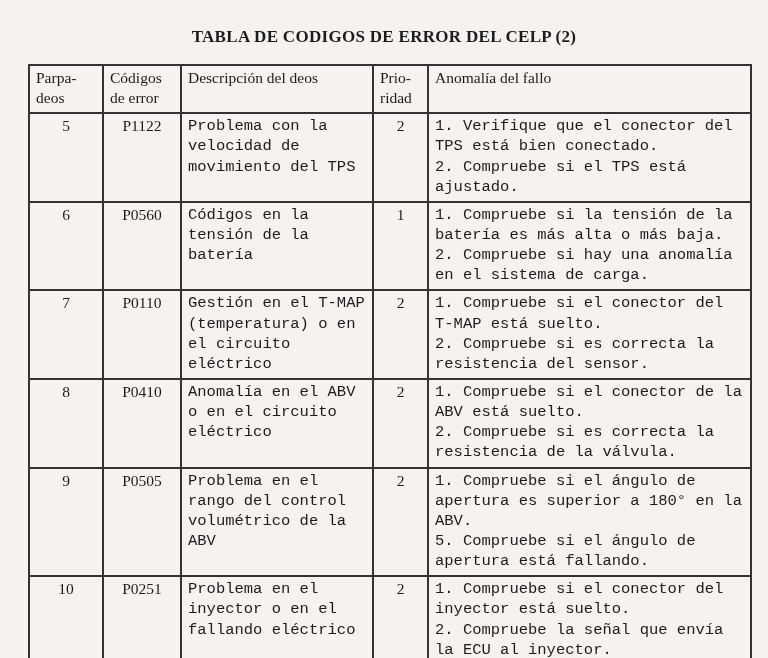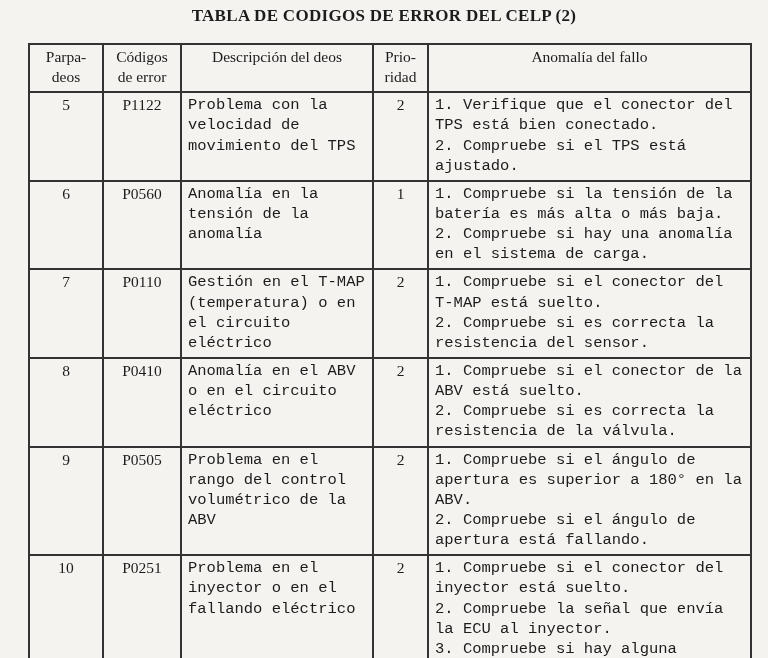--- a/index.html
+++ b/index.html
@@ -11,42 +11,42 @@
     height: 658px;
     background: #f4f3f0;
     color: #1c1c1c;
     font-family: "Liberation Serif", serif;
     overflow: hidden;
   }
   .page-title {
     text-align: center;
     font-weight: bold;
     font-size: 17px;
-    padding-top: 6px;
+    padding-top: 27px;
     letter-spacing: 0.3px;
   }
   table.error-table {
     border-collapse: collapse;
     table-layout: fixed;
     width: 722px;
     margin: 17px 0 0 28px;
     background: transparent;
   }
   .error-table th,
   .error-table td {
     border: 2px solid #333333;
     vertical-align: top;
     padding: 2px 6px 4px 6px;
     font-size: 15.5px;
     line-height: 1.3;
     font-weight: normal;
     overflow: hidden;
   }
   .error-table th {
-    text-align: center;
+    text-align: left;
     white-space: pre-line;
   }
   .c-blinks, .c-code, .c-priority {
     text-align: center;
   }
   .c-desc, .c-mgmt {
     text-align: left;
     font-family: Liberation Mono, monospace;
   }
   .c-mgmt {
@@ -89,21 +89,21 @@
     <td class="c-blinks">5</td>
     <td class="c-code">P1122</td>
     <td class="c-desc">Problema con la velocidad de movimiento del TPS</td>
     <td class="c-priority">2</td>
     <td class="c-mgmt">1. Verifique que el conector del TPS está bien conectado.
 2. Compruebe si el TPS está ajustado.</td>
   </tr>
   <tr class="r1">
     <td class="c-blinks">6</td>
     <td class="c-code">P0560</td>
-    <td class="c-desc">Anomalía en la tensión de la anomalía</td>
+    <td class="c-desc">Códigos en la tensión de la batería</td>
     <td class="c-priority">1</td>
     <td class="c-mgmt">1. Compruebe si la tensión de la batería es más alta o más baja.
 2. Compruebe si hay una anomalía en el sistema de carga.</td>
   </tr>
   <tr class="r2">
     <td class="c-blinks">7</td>
     <td class="c-code">P0110</td>
     <td class="c-desc">Gestión en el T-MAP (temperatura) o en el circuito eléctrico</td>
     <td class="c-priority">2</td>
     <td class="c-mgmt">1. Compruebe si el conector del T-MAP está suelto.
@@ -116,21 +116,21 @@
     <td class="c-priority">2</td>
     <td class="c-mgmt">1. Compruebe si el conector de la ABV está suelto.
 2. Compruebe si es correcta la resistencia de la válvula.</td>
   </tr>
   <tr class="r4">
     <td class="c-blinks">9</td>
     <td class="c-code">P0505</td>
     <td class="c-desc">Problema en el rango del control volumétrico de la ABV</td>
     <td class="c-priority">2</td>
     <td class="c-mgmt">1. Compruebe si el ángulo de apertura es superior a 180° en la ABV.
-2. Compruebe si el ángulo de apertura está fallando.</td>
+5. Compruebe si el ángulo de apertura está fallando.</td>
   </tr>
   <tr class="r5">
     <td class="c-blinks">10</td>
     <td class="c-code">P0251</td>
     <td class="c-desc">Problema en el inyector o en el fallando eléctrico</td>
     <td class="c-priority">2</td>
     <td class="c-mgmt">1. Compruebe si el conector del inyector está suelto.
 2. Compruebe la señal que envía la ECU al inyector.
 3. Compruebe si hay alguna anomalía en la alimentación o en la resistencia del inyector.</td>
   </tr>

